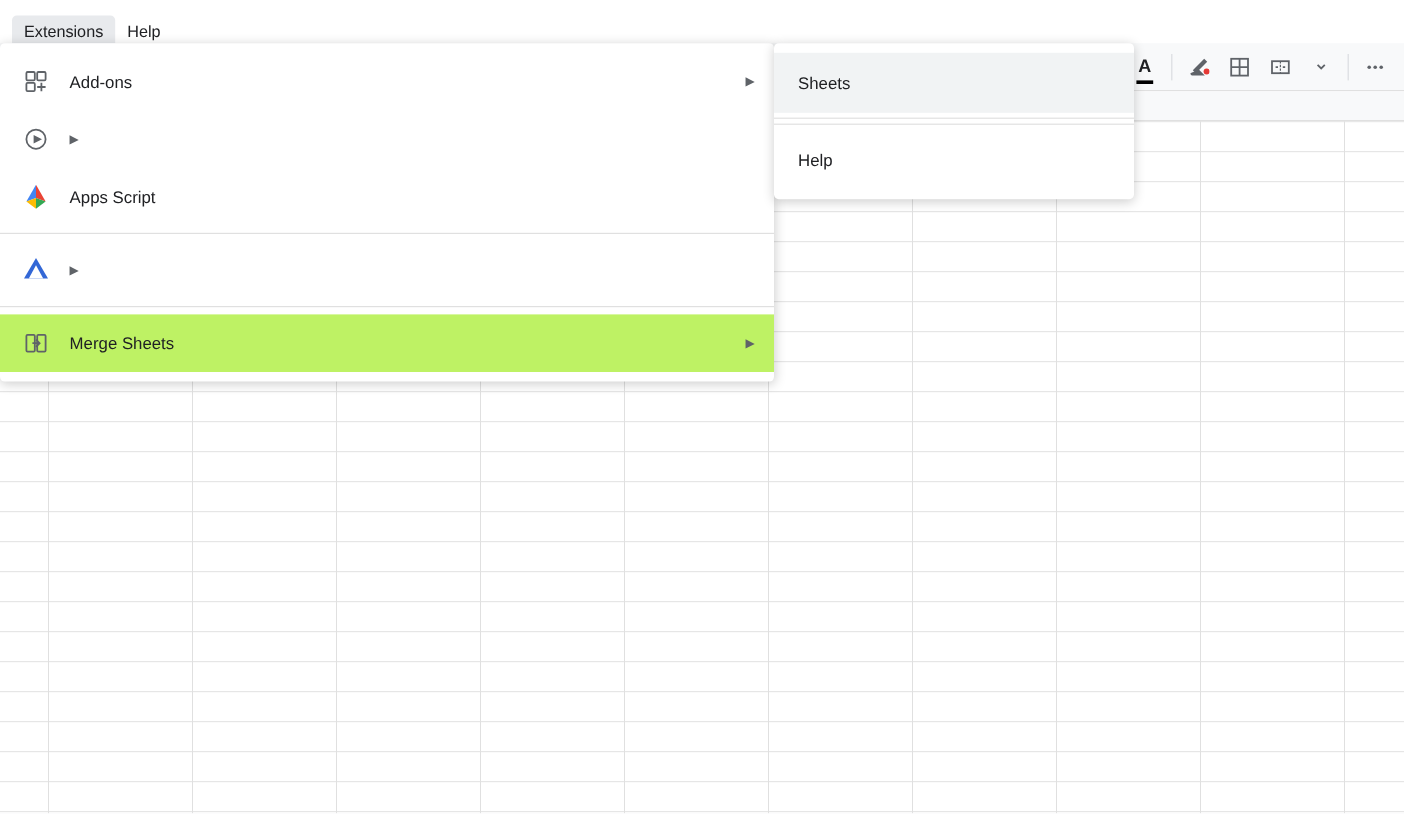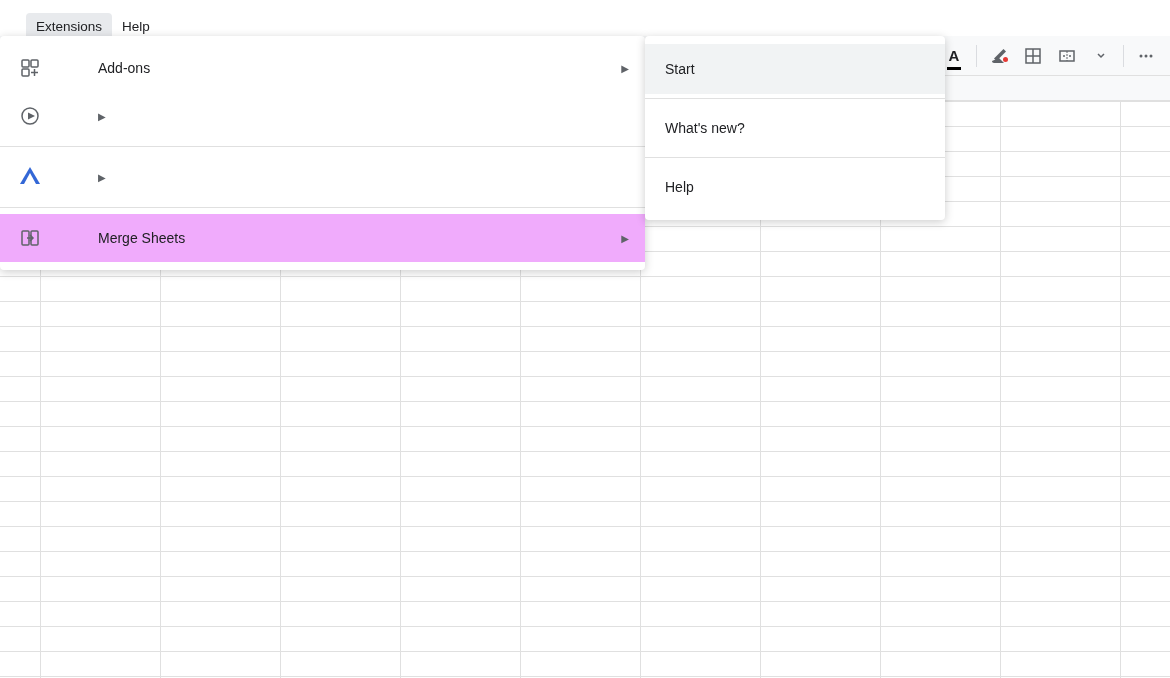--- a/index.html
+++ b/index.html
@@ -16,21 +16,21 @@
     .spreadsheet-bg {
       position: absolute;
       top: 0; left: 0;
       width: 100%; height: 100%;
       background: #fff;
     }
 
     
     .menubar {
       position: absolute;
-      top: 0; left: 16px; right: 0;
+      top: 0; left: 0; right: 0;
       height: 53px;
       background: #fff;
       display: flex;
       align-items: center;
       padding: 0 10px;
     }
 
     .menubar-item {
       padding: 6px 10px;
       font-size: 13.5px;
@@ -133,25 +133,24 @@
 
     .menu-item {
       display: flex;
       align-items: center;
       padding: 10px 16px;
       cursor: pointer;
       font-size: 14px;
       color: #202124;
       position: relative;
       min-height: 44px;
-      gap: 40px;
     }
 
     .menu-item:hover, .menu-item.highlighted {
-      background: #f0abfc;
+      background: #bef264;
     }
 
     .menu-item-icon {
       width: 28px;
       height: 28px;
       margin-right: 14px;
       display: flex;
       align-items: center;
       justify-content: center;
       flex-shrink: 0;
@@ -328,20 +327,36 @@
   <div class="menu-item">
     <div class="menu-item-icon">
       <svg width="20" height="20" viewBox="0 0 20 20">
         <circle cx="10" cy="10" r="8" fill="none" stroke="#5f6368" stroke-width="1.5"></circle>
         <polygon points="8,6.5 15,10 8,13.5" fill="#5f6368"></polygon>
       </svg>
     </div>
     <span class="menu-item-arrow">▶</span>
   </div>
 
+  <div class="menu-item">
+    <div class="menu-item-icon">
+
+      <svg width="24" height="24" viewBox="0 0 24 24">
+
+        <path d="M12 2 L4 16 L12 13 Z" fill="#4285F4"></path>
+
+        <path d="M12 2 L20 16 L12 13 Z" fill="#EA4335"></path>
+
+        <path d="M4 16 L12 22 L12 13 Z" fill="#FBBC04"></path>
+
+        <path d="M12 13 L12 22 L20 16 Z" fill="#34A853"></path>
+      </svg>
+    </div>
+    <span class="menu-item-label">Apps Script</span>
+  </div>
 
   <div class="menu-divider"></div>
 
   <div class="menu-item">
     <div class="menu-item-icon">
 
       <svg width="22" height="22" viewBox="0 0 22 22">
         <polygon points="11,1 21,18 1,18" fill="#3367D6"></polygon>
         <polygon points="11,7 17,18 5,18" fill="#fff"></polygon>
       </svg>
@@ -361,28 +376,25 @@
     </div>
     <span class="menu-item-label">Merge Sheets</span>
     <span class="menu-item-arrow">▶</span>
   </div>
 
 </div>
 
 <div class="submenu">
 
   <div class="submenu-item highlighted">
-    <span>Start</span>
+    <span>Sheets</span>
   </div>
 
   <div class="submenu-divider"></div>
 
-  <div class="submenu-item">
-    <span>What's new?</span>
-  </div>
 
   <div class="submenu-divider"></div>
 
   <div class="submenu-item">
     <span>Help</span>
   </div>
 
 </div>
 
 </body></html>

